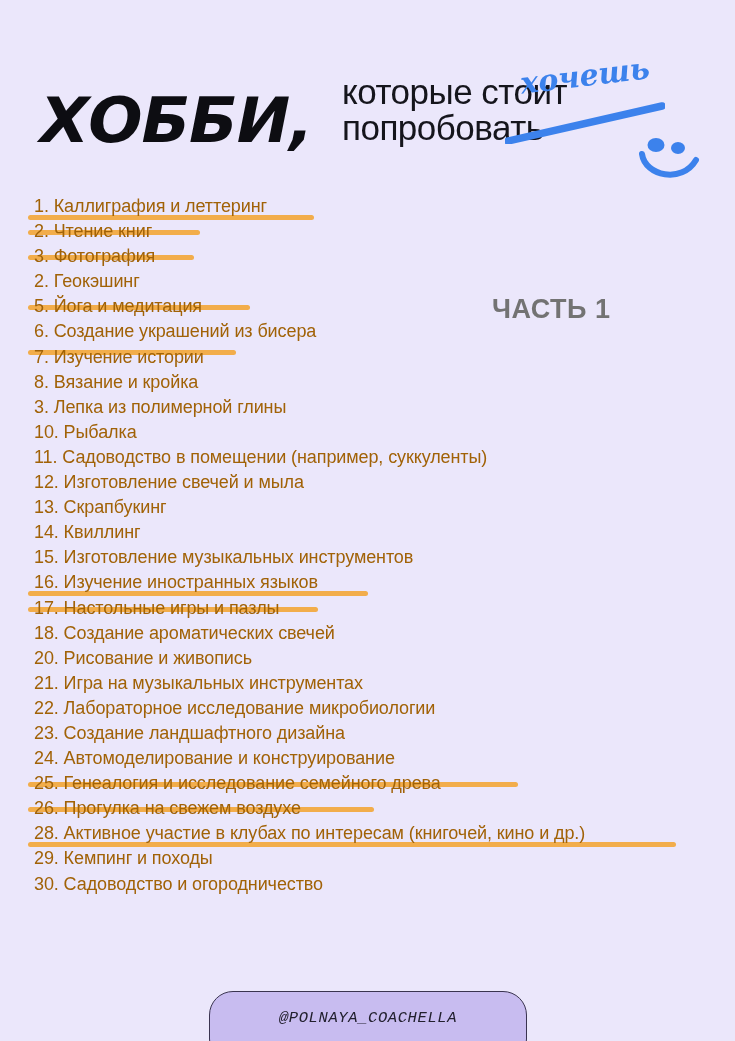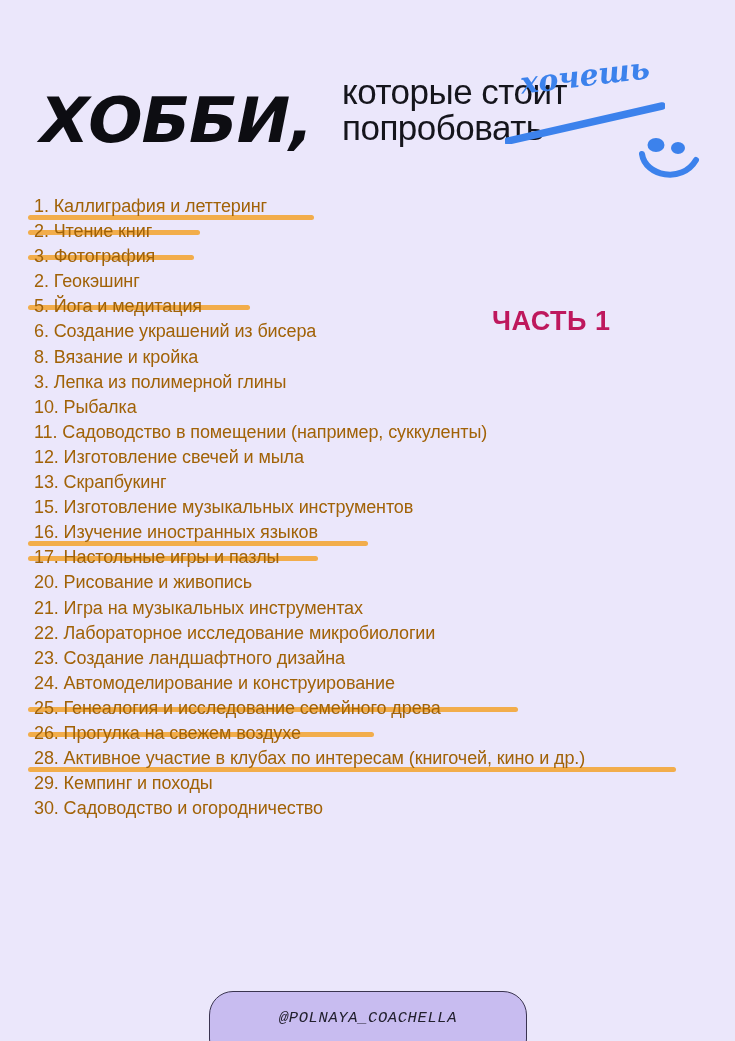--- a/index.html
+++ b/index.html
@@ -101,23 +101,22 @@
 
   
   .part-label {
     position: absolute;
     left: 492px;
     top: 294px;
     font-family: "Liberation Sans", sans-serif;
     font-weight: 700;
     font-size: 27px;
     letter-spacing: 0.5px;
-    color: #be185d;
-    white-space: nowrap;
-    margin-top: 12px;
+    color: #737373;
+    white-space: nowrap;
   }
 
   
   .list {
     position: absolute;
     left: 34px;
     top: 194px;
     width: 672px;
   }
 
@@ -202,29 +201,32 @@
 
   <div class="part-label">ЧАСТЬ 1</div>
 
   <div class="list" id="hobby-list">
       <div class="list-item"><span class="mark under" style="width: 286px;"></span><span class="item-text">1. Каллиграфия и леттеринг</span></div>
       <div class="list-item"><span class="mark through" style="width: 172px;"></span><span class="item-text">2. Чтение книг</span></div>
       <div class="list-item"><span class="mark through" style="width: 166px;"></span><span class="item-text">3. Фотография</span></div>
       <div class="list-item"><span class="item-text">2. Геокэшинг</span></div>
       <div class="list-item"><span class="mark through" style="width: 222px;"></span><span class="item-text">5. Йога и медитация</span></div>
       <div class="list-item"><span class="item-text">6. Создание украшений из бисера</span></div>
+      <div class="list-item"><span class="mark high" style="width: 208px;"></span><span class="item-text">7. Изучение истории</span></div>
       <div class="list-item"><span class="item-text">8. Вязание и кройка</span></div>
       <div class="list-item"><span class="item-text">3. Лепка из полимерной глины</span></div>
       <div class="list-item"><span class="item-text">10. Рыбалка</span></div>
       <div class="list-item"><span class="item-text">11. Садоводство в помещении (например, суккуленты)</span></div>
       <div class="list-item"><span class="item-text">12. Изготовление свечей и мыла</span></div>
       <div class="list-item"><span class="item-text">13. Скрапбукинг</span></div>
+      <div class="list-item"><span class="item-text">14. Квиллинг</span></div>
       <div class="list-item"><span class="item-text">15. Изготовление музыкальных инструментов</span></div>
       <div class="list-item"><span class="mark under" style="width: 340px;"></span><span class="item-text">16. Изучение иностранных языков</span></div>
       <div class="list-item"><span class="mark through" style="width: 290px;"></span><span class="item-text">17. Настольные игры и пазлы</span></div>
+      <div class="list-item"><span class="item-text">18. Создание ароматических свечей</span></div>
       <div class="list-item"><span class="item-text">20. Рисование и живопись</span></div>
       <div class="list-item"><span class="item-text">21. Игра на музыкальных инструментах</span></div>
       <div class="list-item"><span class="item-text">22. Лабораторное исследование микробиологии</span></div>
       <div class="list-item"><span class="item-text">23. Создание ландшафтного дизайна</span></div>
       <div class="list-item"><span class="item-text">24. Автомоделирование и конструирование</span></div>
       <div class="list-item"><span class="mark through" style="width: 490px;"></span><span class="item-text">25. Генеалогия и исследование семейного древа</span></div>
       <div class="list-item"><span class="mark through" style="width: 346px;"></span><span class="item-text">26. Прогулка на свежем воздухе</span></div>
       <div class="list-item"><span class="mark under" style="width: 648px;"></span><span class="item-text">28. Активное участие в клубах по интересам (книгочей, кино и др.)</span></div>
       <div class="list-item"><span class="item-text">29. Кемпинг и походы</span></div>
       <div class="list-item"><span class="item-text">30. Садоводство и огородничество</span></div>

